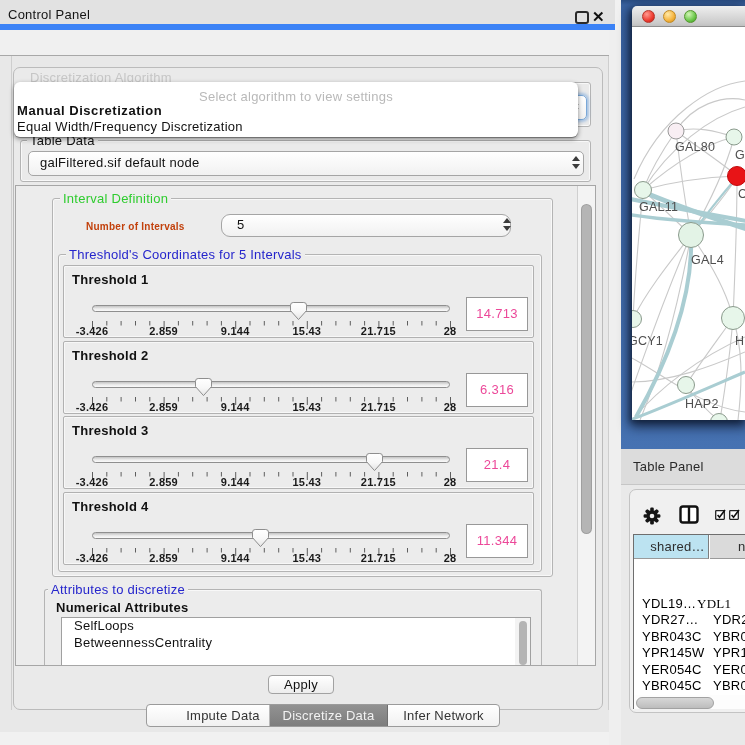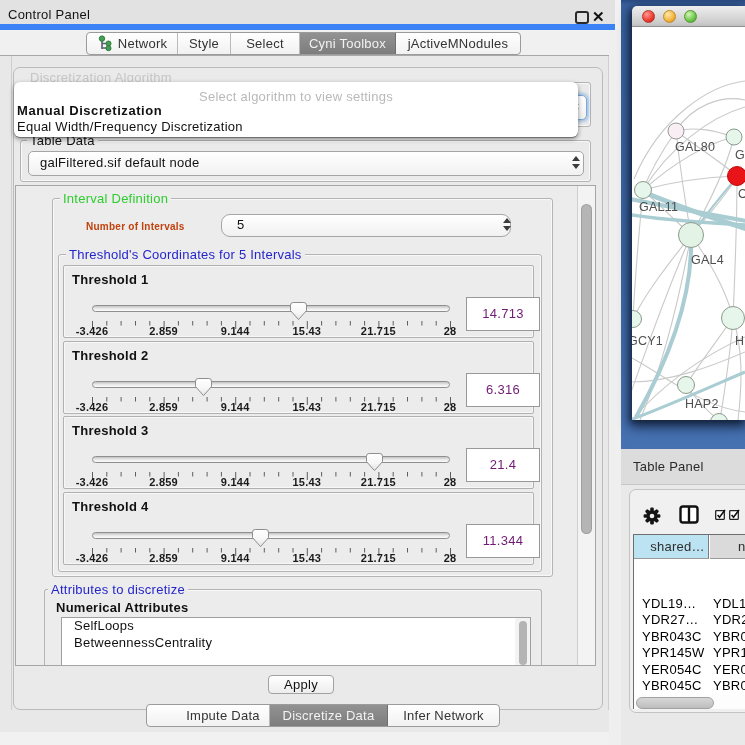--- a/index.html
+++ b/index.html
@@ -38,21 +38,21 @@
 #scrollpane{left:15px;top:185px;width:581px;height:481px;background:#ececec;border:1px solid #a6a6a6;overflow:hidden;}
 .vsb{position:absolute;background:#f3f3f3;border-left:1px solid #cfcfcf;}
 .vsbthumb{position:absolute;background:#b5b5b5;border:1px solid rgba(0,0,0,.12);border-radius:8px;}
 
 .tbox{position:absolute;left:63px;width:471px;height:73px;background:#ececec;border:1px solid #b1b1b1;border-radius:2px;box-shadow:inset 0 0 0 1px rgba(255,255,255,.6);}
 .tbox .tl{position:absolute;left:8px;top:6px;font-size:13px;font-weight:bold;color:#111;}
 .track{position:absolute;left:28px;top:39px;width:358px;height:7px;border-radius:3.5px;border:1px solid #8f8f8f;background:linear-gradient(#c3c3c3,#ececec 55%,#fafafa);}
 .sthumb{position:absolute;top:35px;}
 .ticks{position:absolute;left:27px;top:50px;}
 .slab{position:absolute;top:59px;transform:translateX(-50%);font-size:11px;font-weight:bold;color:#1a1a1a;}
-.vfield{position:absolute;left:402px;top:31px;width:74px;height:34px;background:#fff;border:1px solid #989898;font-size:13px;color:#701a75;text-align:center;line-height:32px;}
+.vfield{position:absolute;left:402px;top:31px;width:62px;height:34px;background:#fff;border:1px solid #989898;font-size:13px;color:#ec4899;text-align:center;line-height:32px;}
 
 #attrlist{left:61px;top:617px;width:470px;height:48px;overflow:hidden;background:#fff;border:1px solid #a0a0a0;border-bottom:none;font-size:13px;color:#111;}
 #attrlist div{height:17px;line-height:16px;padding-left:12px;}
 
 .btn{position:absolute;border:1px solid #a2a2a2;border-radius:4px;background:linear-gradient(#ffffff,#ededed);font-size:13px;color:#111;text-align:center;}
 
 #gapcol{left:609px;top:30px;width:12px;height:715px;background:#efefef;}
 #bluebg{left:621px;top:0;width:124px;height:449px;background:linear-gradient(180deg,#2a4d82 0,#39619e 5px,#3d66a4 55%,#4672b2 100%);}
 #macwin{left:632px;top:6px;width:113px;height:414px;border-radius:5px 5px 0 0;box-shadow:-2px 2px 6px rgba(10,20,40,.55),0 5px 12px 2px rgba(8,16,34,.7);}
 #mactitle{position:absolute;left:0;top:0;width:113px;height:21px;background:linear-gradient(#efefef,#cbcbcb 85%,#c0c0c0);border-radius:5px 0 0 0;border-bottom:1px solid #8e8e8e;}
@@ -70,32 +70,20 @@
 #hsbthumb{position:absolute;left:2px;top:2px;width:78px;height:12px;background:linear-gradient(#d7d7d7,#bdbdbd);border:1px solid #a2a2a2;border-radius:7px;}
 </style></head><body>
 <div id="root">
 <div id="leftwin" class="abs"></div>
 <div id="titlebar" class="abs">
       <span class="t">Control Panel</span>
       <span id="floatico"></span>
       <span id="closeico">✕</span>
     </div>
 <div id="tabstrip" class="abs"></div>
-<div class="seg" style="left:86px;top:32px;">
-      <div style="width:91px;"><svg width="17" height="17" style="margin-right:4px" viewBox="0 0 17 17">
-          <path d="M5 4 V14 M5 8.5 H11 M5 13 H11" stroke="#5a6070" stroke-width="1.6" fill="none"></path>
-          <circle cx="5" cy="3.6" r="2.7" fill="#44a054" stroke="#2c7a3c"></circle>
-          <circle cx="11.5" cy="8.5" r="2.5" fill="#44a054" stroke="#2c7a3c"></circle>
-          <circle cx="11.5" cy="13.2" r="2.5" fill="#44a054" stroke="#2c7a3c"></circle>
-        </svg>Network</div>
-      <div style="width:53px;">Style</div>
-      <div style="width:69px;">Select</div>
-      <div class="on" style="width:96px;">Cyni Toolbox</div>
-      <div style="width:124px;">jActiveMNodules</div>
-    </div>
 <div id="content" class="abs"></div>
 <div id="lineL" class="abs"></div>
 <div id="lineR" class="abs"></div>
 <div id="tabbot" class="abs"></div>
 <div id="bigpanel" class="abs"></div>
 <div class="abs etch" style="left:20px;top:82px;width:571px;height:45px;"></div>
 <div class="glabel" style="left:27px;top:70px;color:#c6c6c6;background:#eaeaea;">Discretization Algorithm</div>
 <div class="combo" style="left:28px;top:95px;width:559px;height:25px;border-color:#7aa8d8;box-shadow:0 0 3px 2px rgba(100,155,220,.5);">
       <span class="arrows" style="left:542px;top:3px;opacity:.5;"></span>
     </div>
@@ -420,21 +408,21 @@
       </svg>
 <svg width="11" height="11" viewBox="0 0 11 11" style="position:absolute;left:99px;top:19px;">
         <rect x="0.7" y="1.7" width="8.6" height="8.6" rx="0.5" fill="#fff" stroke="#222" stroke-width="1.3"></rect>
         <path d="M2.6,6 L4.5,8.2 L10,1" stroke="#111" stroke-width="1.6" fill="none"></path>
       </svg>
 <div id="tblwrap">
 <div class="hcell" style="left:0;width:75px;background:#bce3f1;border-right:1px solid #7d7d7d;border-bottom:1px solid #9a9a9a;padding-left:13px;">shared…</div>
 <div class="hcell" style="left:76px;width:60px;background:#dadada;border-bottom:1px solid #9a9a9a;text-align:left;padding-left:28px;">n</div>
 <div class="trow" style="top:25px;">
           <span style="left:8px;">YDL19…</span>
-          <span style="left:79px;">YDL1</span>
+          <span style="left:63px;font-family:Liberation Serif, serif;">YDL1</span>
         </div>
 <div class="trow" style="top:41.4px;">
           <span style="left:8px;">YDR27…</span>
           <span style="left:79px;">YDR2</span>
         </div>
 <div class="trow" style="top:57.8px;">
           <span style="left:8px;">YBR043C</span>
           <span style="left:79px;">YBR0</span>
         </div>
 <div class="trow" style="top:74.19999999999999px;">

